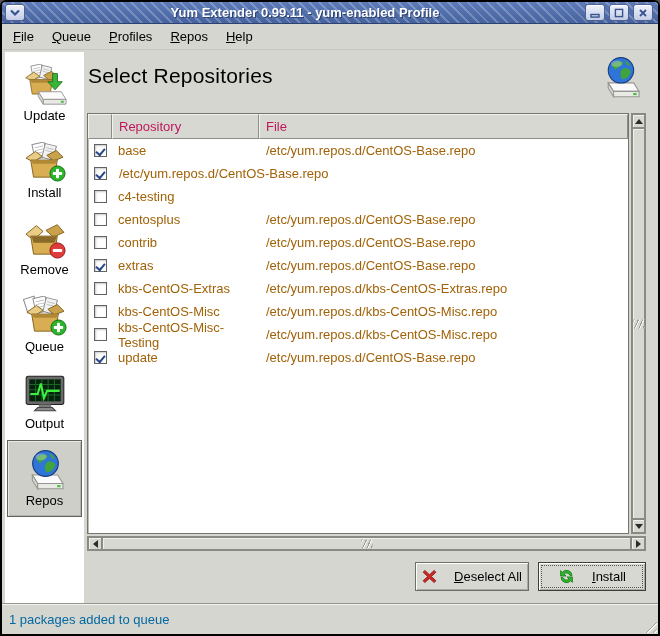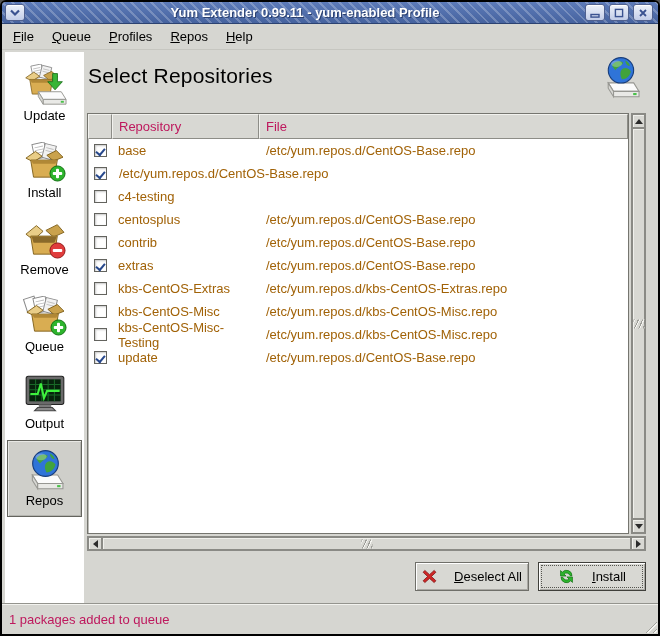--- a/index.html
+++ b/index.html
@@ -77,21 +77,21 @@
   .btnrow{position:absolute;top:560px;left:0;right:12px;display:flex;justify-content:flex-end;gap:9px;}
   .gtkbtn{position:relative;min-width:108px;height:29px;background:#d8d8d3;border:1px solid #6f6f69;
     display:flex;align-items:center;justify-content:center;gap:17px;font-size:13px;color:#000;
     box-shadow:inset 1px 1px 0 #fff, inset -1px -1px 0 #a9a8a3;font-family:inherit;}
   .gtkbtn.focused{border-color:#3f3f3a;}
   .gtkbtn.focused::after{content:"";position:absolute;inset:2px;border:1px dotted #55554f;pointer-events:none;}
   .gtkbtn .bico{display:flex;flex:none;}
   
   .statusbar{position:absolute;left:0;right:0;top:601px;height:31px;background:#d6d6d1;
     border-top:1px solid #94948e;box-shadow:inset 0 1px 0 #f3f3ef;display:flex;align-items:center;padding-left:7px;}
-  .status-text{font-size:13px;color:#be185d;}
+  .status-text{font-size:13px;color:#0369a1;}
   .grip{position:absolute;right:1px;bottom:1px;width:15px;height:15px;
     background:repeating-linear-gradient(135deg,transparent 0 3px,#a2a29c 3px 4px,#f5f5f1 4px 5px);
     clip-path:polygon(100% 0,100% 100%,0 100%);}
 </style>
 </head>
 <body>
 
 <svg width="0" height="0" style="position:absolute" aria-hidden="true">
   <defs>
     <symbol id="sym-chevron" viewBox="0 0 12 8">

